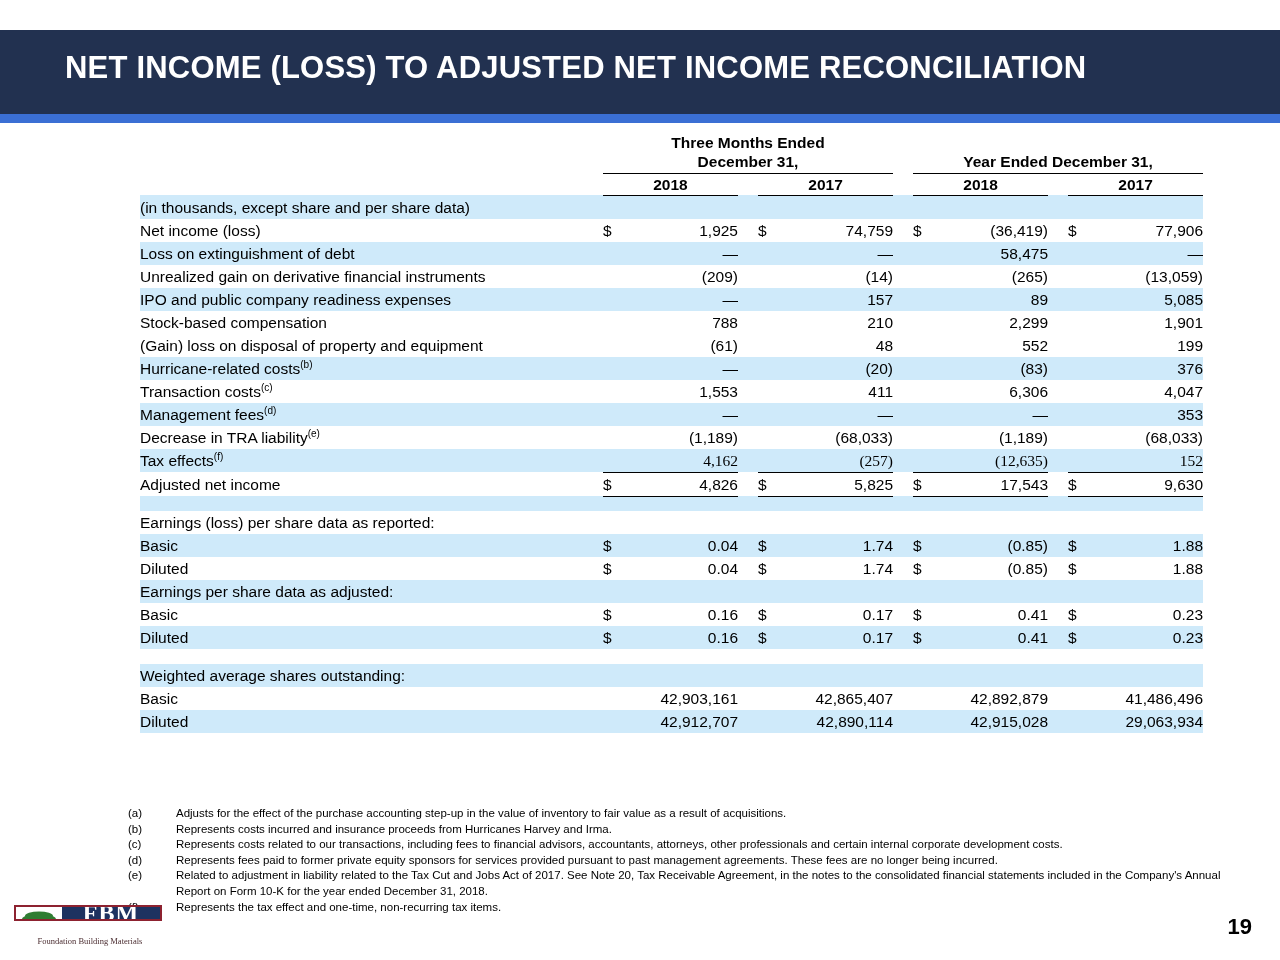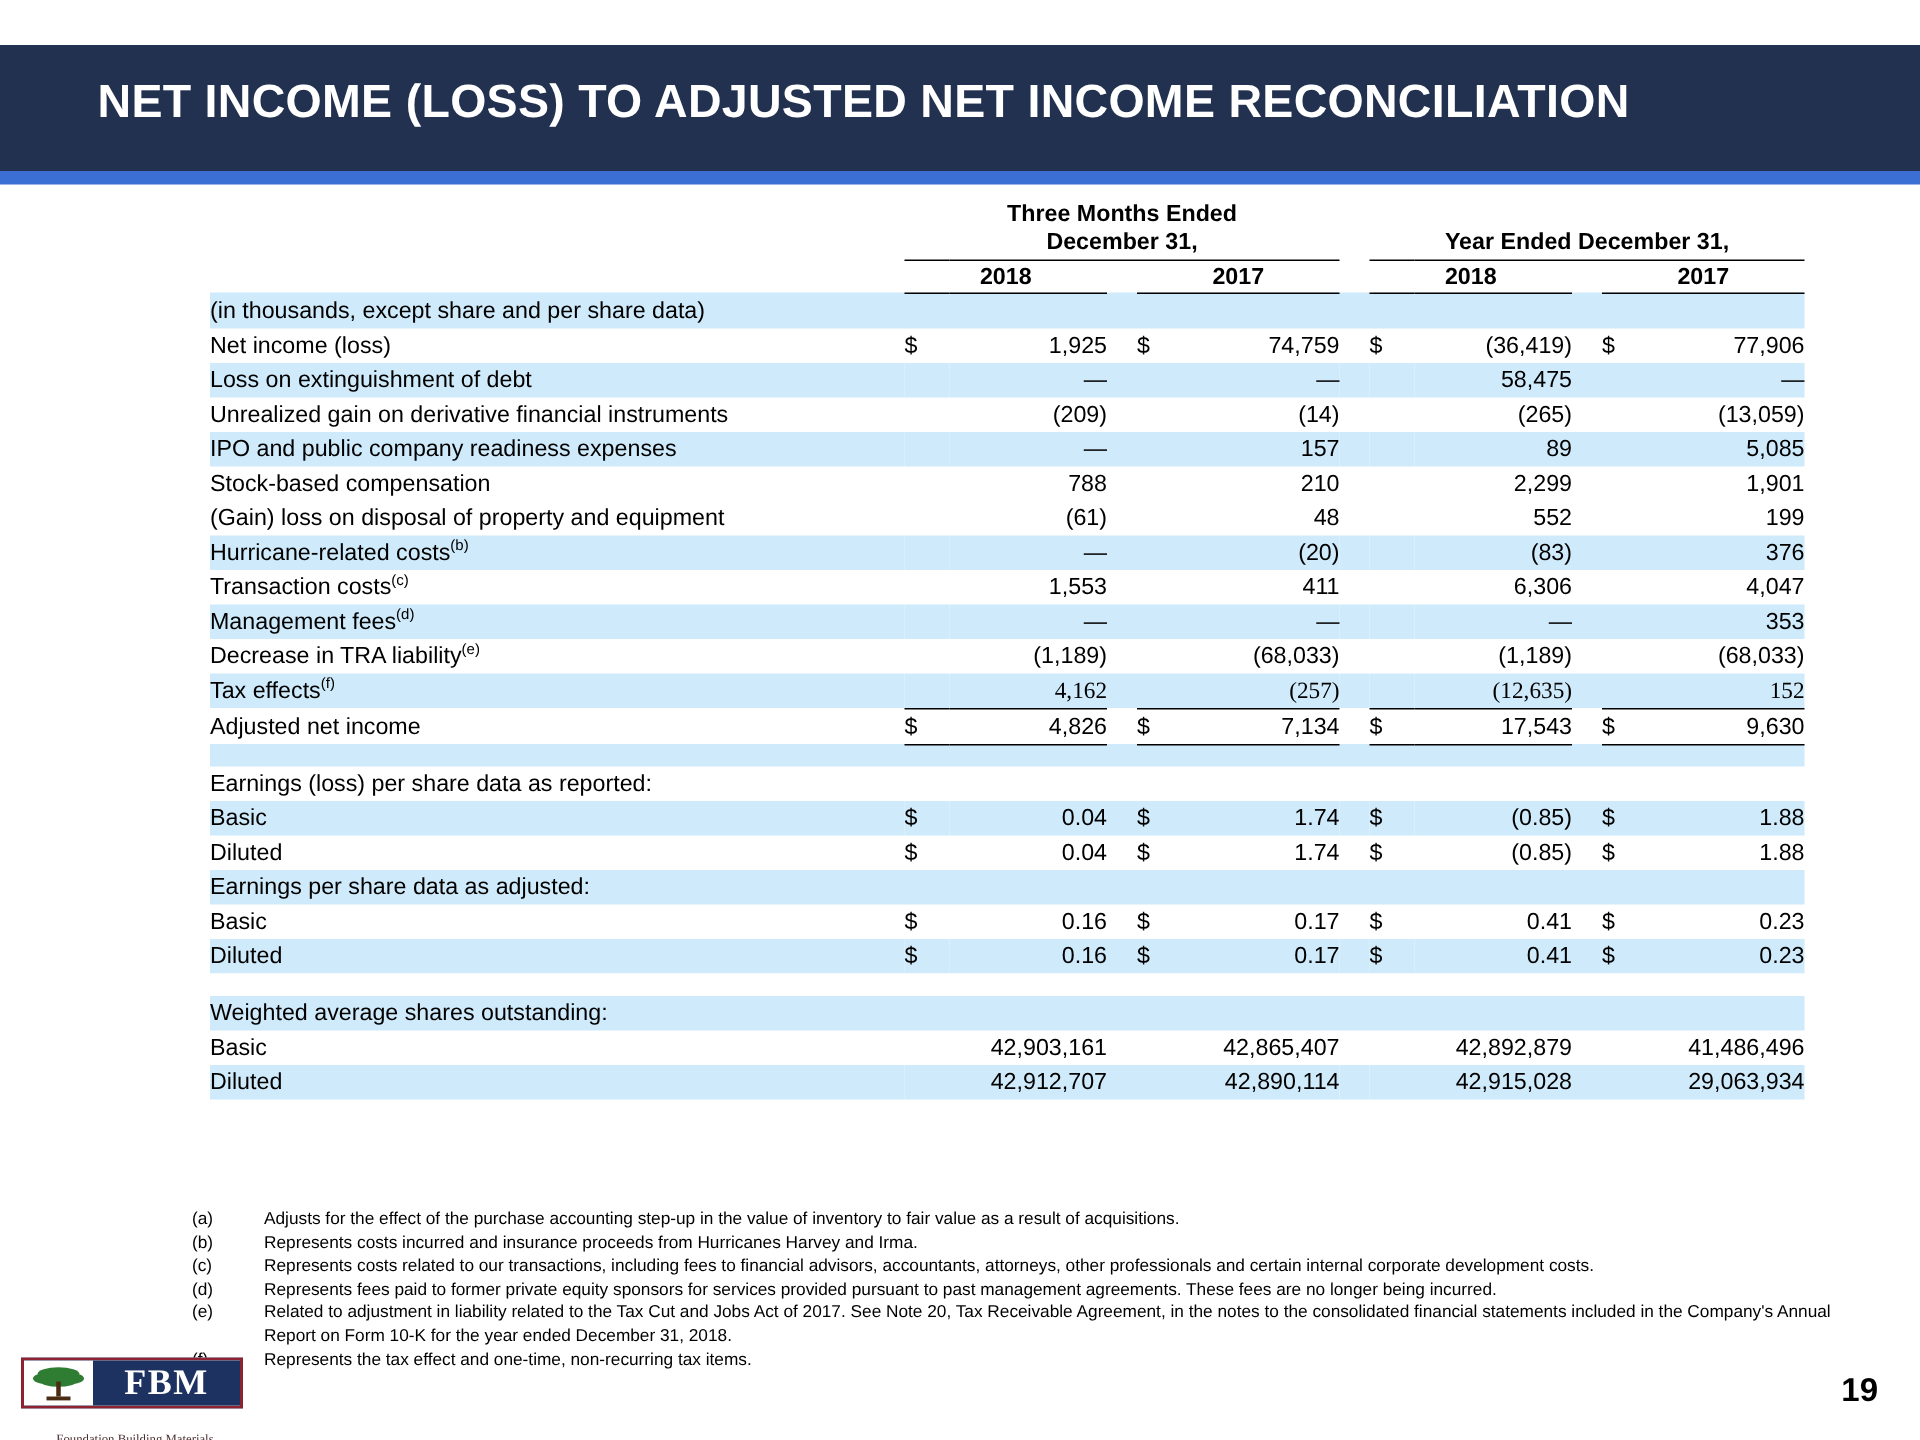--- a/index.html
+++ b/index.html
@@ -70,22 +70,22 @@
     position:absolute; left:128px; top:806px; width:1120px;
     font-size:11.5px; color:#000; line-height:15.6px;
   }
   .fn-row { display:flex; align-items:flex-start; }
   .fn-mark { width:48px; flex:0 0 48px; }
   .fn-text { flex:1; }
 
   
   #logo { position:absolute; left:14px; top:905px; width:150px; }
   #logo-box {
-    width:148px; height:34px; border:2px solid #8d2230;
-    background:#7dd3fc; display:flex; align-items:stretch; overflow:hidden;
+    width:148px; height:16px; border:2px solid #8d2230;
+    background:#c4b5fd; display:flex; align-items:stretch; overflow:hidden;
   }
   #logo-tree {
     width:46px; background:#ffffff; position:relative; flex:0 0 46px;
   }
   #logo-fbm {
     flex:1; background:#1d3260; color:#ffffff;
     font-family:"Liberation Serif", serif; font-weight:bold;
     font-size:24px; letter-spacing:1px;
     display:flex; align-items:center; justify-content:center;
   }
@@ -308,21 +308,21 @@
           <td class="gap"></td>
           <td class="cur ul-single"></td>
           <td class="val ul-single">152</td>
         </tr>
         <tr>
           <td class="label">Adjusted net income</td>
           <td class="cur ul-double">$</td>
           <td class="val ul-double">4,826</td>
           <td class="gap"></td>
           <td class="cur ul-double">$</td>
-          <td class="val ul-double">7,134</td>
+          <td class="val ul-double">5,825</td>
           <td class="gap"></td>
           <td class="cur ul-double">$</td>
           <td class="val ul-double">17,543</td>
           <td class="gap"></td>
           <td class="cur ul-double">$</td>
           <td class="val ul-double">9,630</td>
         </tr>
         <tr class="spacer-band">
           <td colspan="12"></td>
         </tr>

